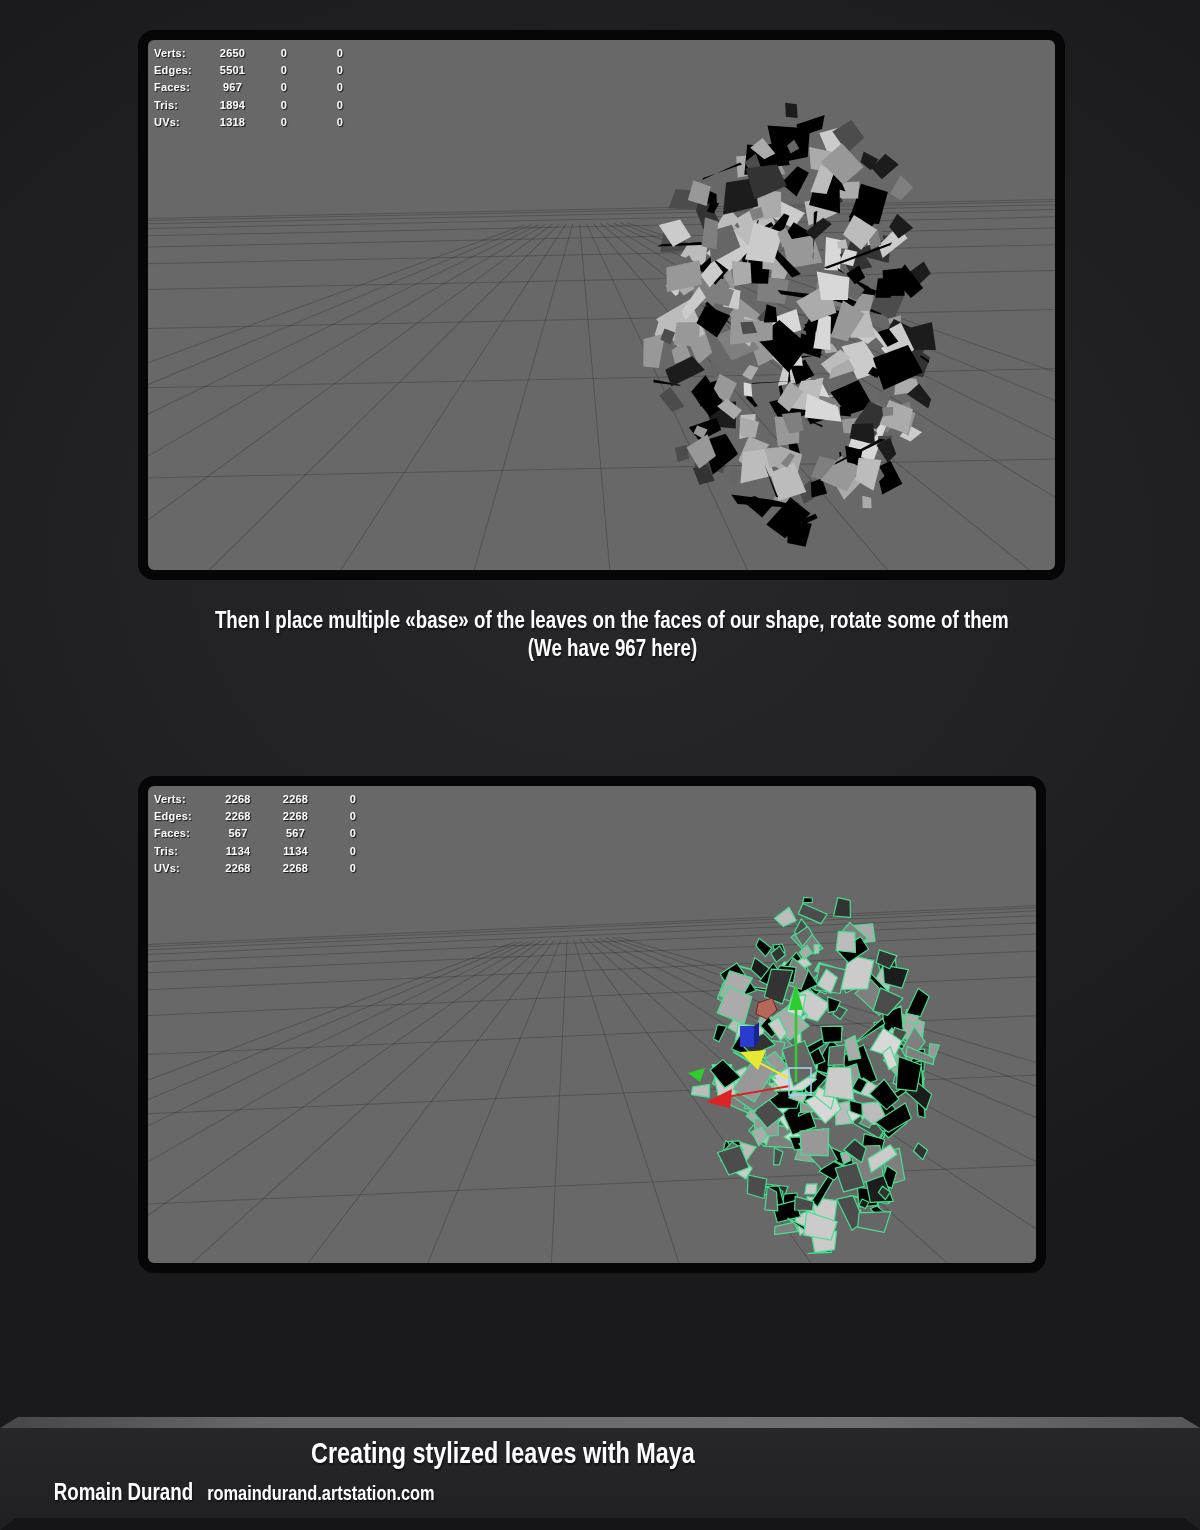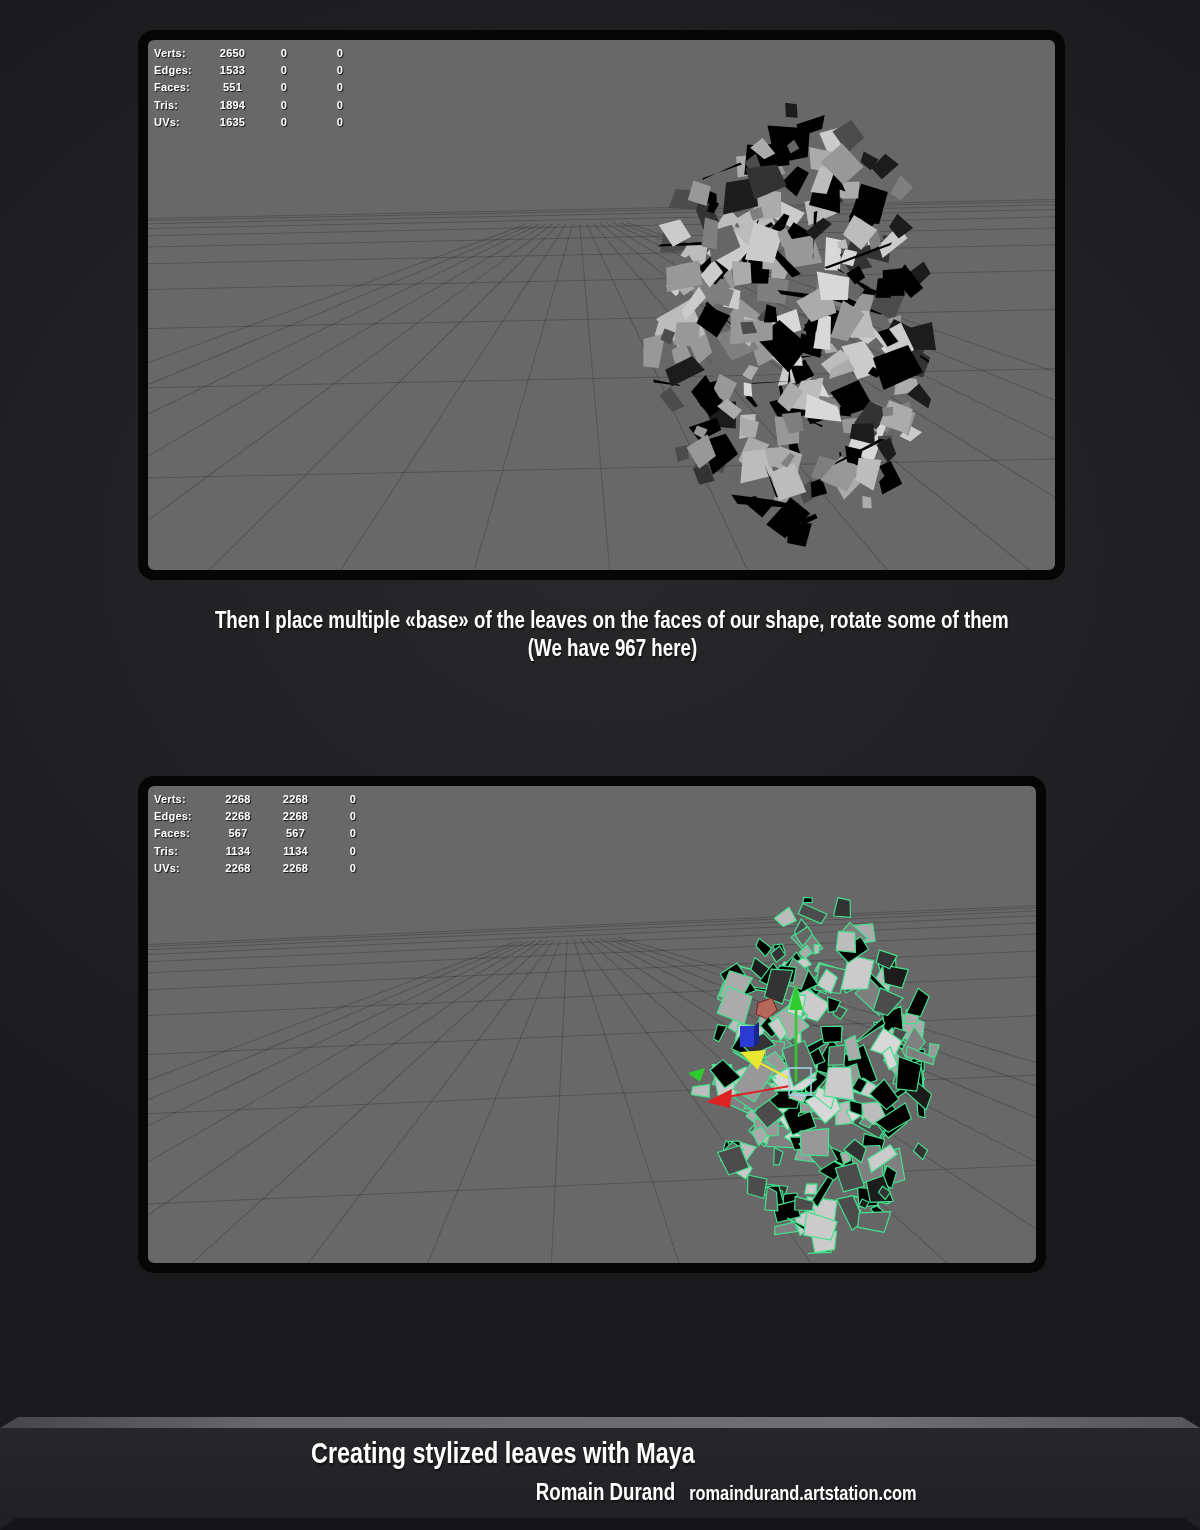--- a/index.html
+++ b/index.html
@@ -32,21 +32,21 @@
   
   .footer-band{position:absolute;top:1417px;left:0;width:1200px;height:11px;
        background:linear-gradient(90deg,#46464a 0%,#68686b 22%,#707073 72%,#55555a 100%);
        clip-path:polygon(18px 0,1182px 0,1200px 11px,0 11px);}
   .footer-panel{position:absolute;top:1428px;left:0;width:1200px;height:102px;
        background:linear-gradient(180deg,#27272a 0%,#232327 60%,#202024 100%);}
   .footer-bottom{position:absolute;top:1518px;left:0;width:1200px;height:12px;background:#151518;
        clip-path:polygon(16px 0,1184px 0,1200px 12px,0 12px);}
   .footer-title{position:absolute;top:1436px;left:0;width:1006px;text-align:center;
        color:#fff;font-weight:bold;font-size:30px;line-height:34px;}
-  .footer-byline{position:absolute;top:1478px;left:0;width:970px;text-align:right;color:#fff;font-weight:bold;}
+  .footer-byline{position:absolute;top:1478px;left:0;width:970px;text-align:left;color:#fff;font-weight:bold;}
   .byline-author{font-size:24px;margin-right:18px;}
   .byline-site{font-size:21px;}
 </style>
 </head>
 <body>
 
 <div class="page">
 
   <div class="viewport" id="viewport-1">
     <svg class="vp-canvas" id="vp1-canvas" viewBox="0 0 907 530">
@@ -343,33 +343,33 @@
           <polygon points="716.6,274.1 699.2,301.2 682.6,297.0 695.0,260.2" fill="#989898"></polygon>
           <polygon points="557.6,265.2 582.2,275.4 568.9,297.4 548.5,283.1" fill="#000000"></polygon>
         </g>
       </svg>
     <div class="hud hud-1">
       <span class="lbl">Verts:</span>
       <span class="val">2650</span>
       <span class="val">0</span>
       <span class="val">0</span>
       <span class="lbl">Edges:</span>
-      <span class="val">1533</span>
+      <span class="val">5501</span>
       <span class="val">0</span>
       <span class="val">0</span>
       <span class="lbl">Faces:</span>
-      <span class="val">551</span>
+      <span class="val">967</span>
       <span class="val">0</span>
       <span class="val">0</span>
       <span class="lbl">Tris:</span>
       <span class="val">1894</span>
       <span class="val">0</span>
       <span class="val">0</span>
       <span class="lbl">UVs:</span>
-      <span class="val">1635</span>
+      <span class="val">1318</span>
       <span class="val">0</span>
       <span class="val">0</span>
     </div>
   </div>
 
   <div class="caption" id="caption-between">
     <div class="line"><span class="cond">Then I place multiple «base» of the leaves on the faces of our shape, rotate some of them</span></div>
     <div class="line"><span class="cond">(We have 967 here)</span></div>
   </div>
 

